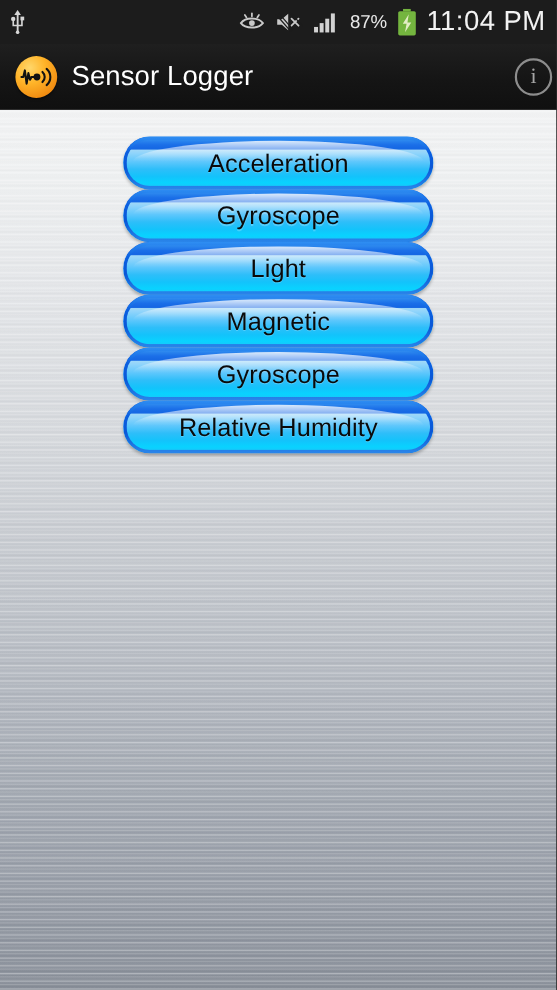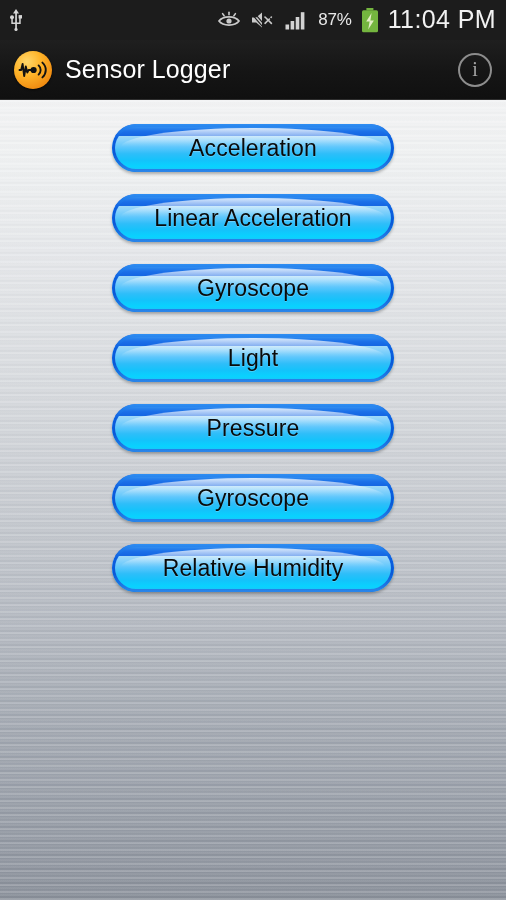--- a/index.html
+++ b/index.html
@@ -69,21 +69,21 @@
   }
 
   
   .action-bar {
     position: relative;
     height: 60px;
     width: 100%;
     background: linear-gradient(180deg, #1f1f1f 0%, #151515 55%, #101010 100%);
     display: flex;
     align-items: center;
-    padding: 0 14px 0 14px;
+    padding: 0 4px 0 14px;
     border-bottom: 1px solid #2e2e2e;
     z-index: 9;
   }
   .app-logo {
     width: 38px;
     height: 38px;
     border-radius: 50%;
     background: radial-gradient(circle at 34% 28%, #ffd76b 0%, #ffb429 38%, #f08a10 78%, #d4730a 100%);
     display: flex;
     align-items: center;
@@ -176,21 +176,21 @@
   }
 
   .button-list {
     position: absolute;
     top: 24px;
     left: 0;
     right: 0;
     display: flex;
     flex-direction: column;
     align-items: center;
-    gap: 22px;
+    gap: 0;
     z-index: 2;
   }
 
   
   .sensor-btn {
     position: relative;
     width: 282px;
     height: 48px;
     border-radius: 26px;
     border: none;
@@ -367,36 +367,33 @@
     </div>
   </div>
 
   <div class="content">
     <div class="button-list">
 
       <button class="sensor-btn">
         <span class="label">Acceleration</span>
       </button>
 
-      <button class="sensor-btn">
-        <span class="label">Linear Acceleration</span>
-      </button>
 
 
       <button class="sensor-btn">
         <span class="label">Gyroscope</span>
       </button>
 
 
       <button class="sensor-btn">
         <span class="label">Light</span>
       </button>
 
       <button class="sensor-btn">
-        <span class="label">Pressure</span>
+        <span class="label">Magnetic</span>
       </button>
 
 
       <button class="sensor-btn">
         <span class="label">Gyroscope</span>
       </button>
 
       <button class="sensor-btn">
         <span class="label">Relative Humidity</span>
       </button>

